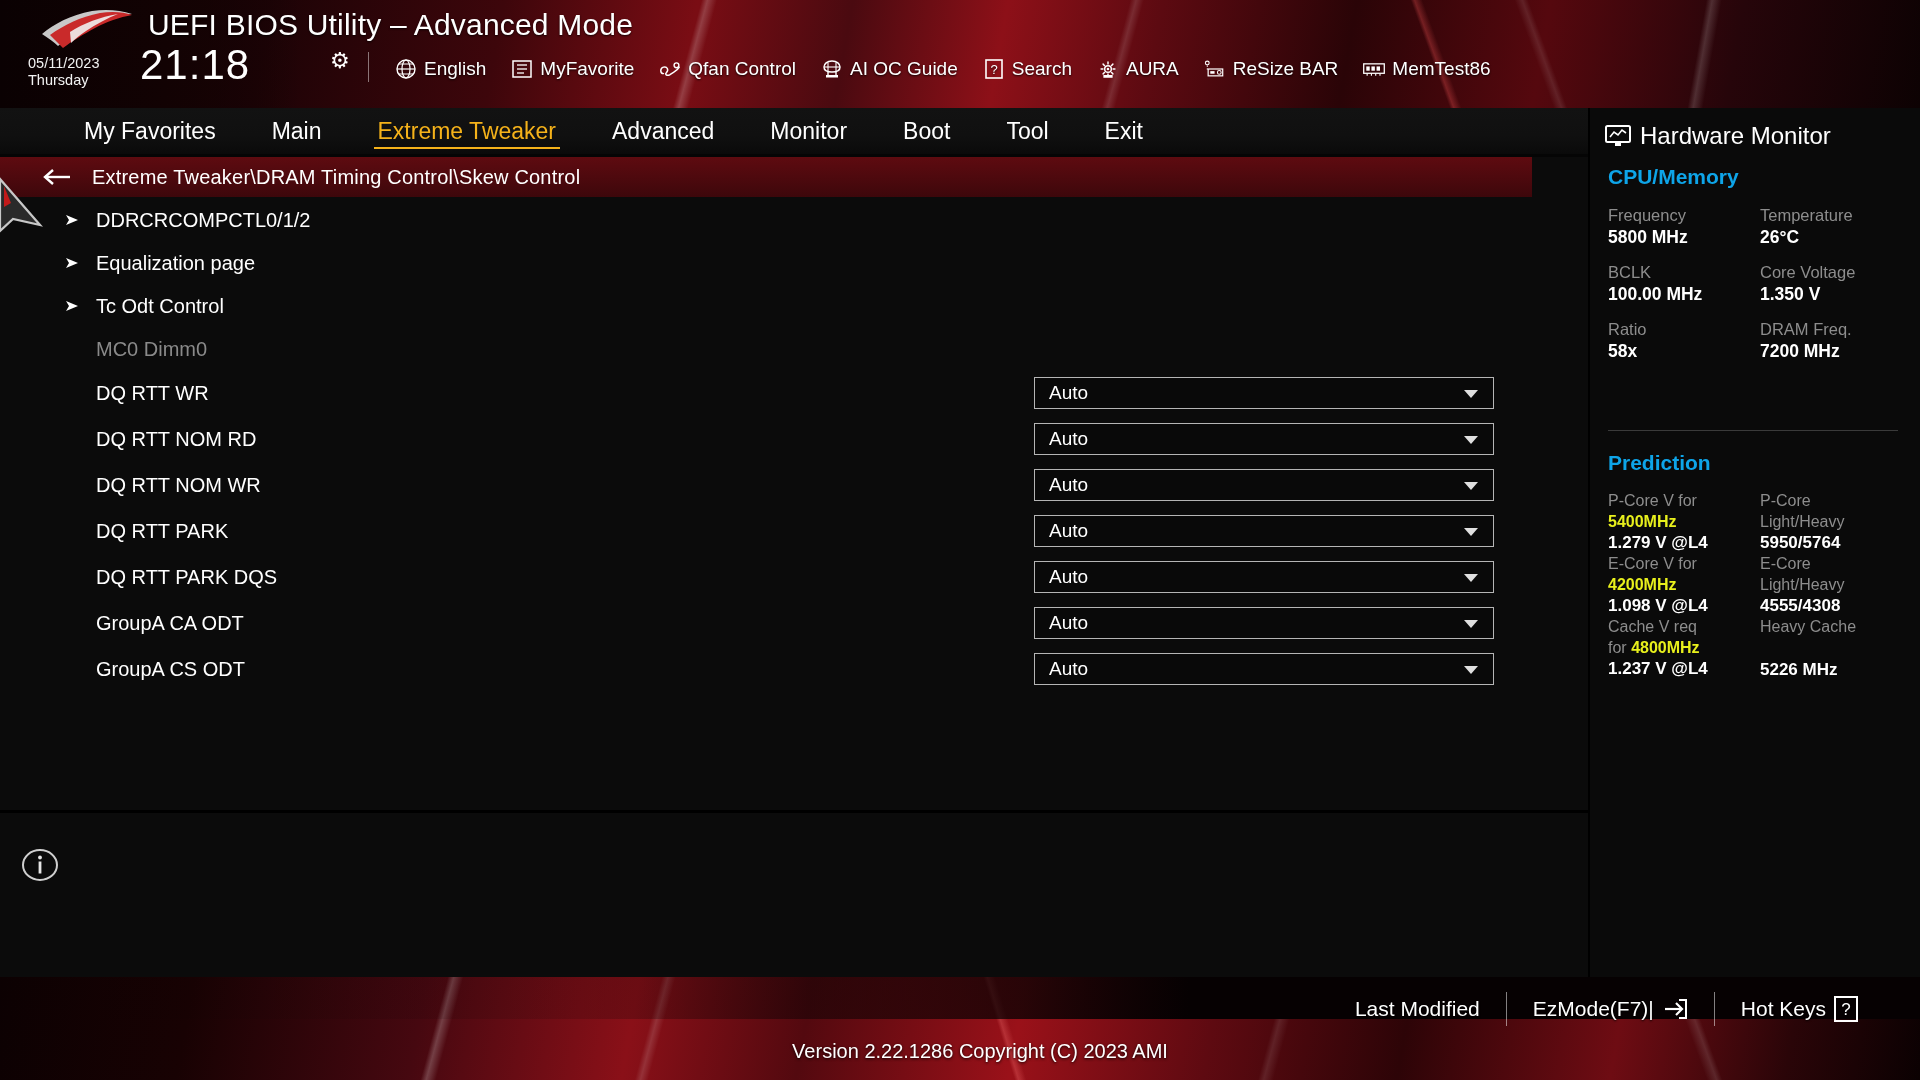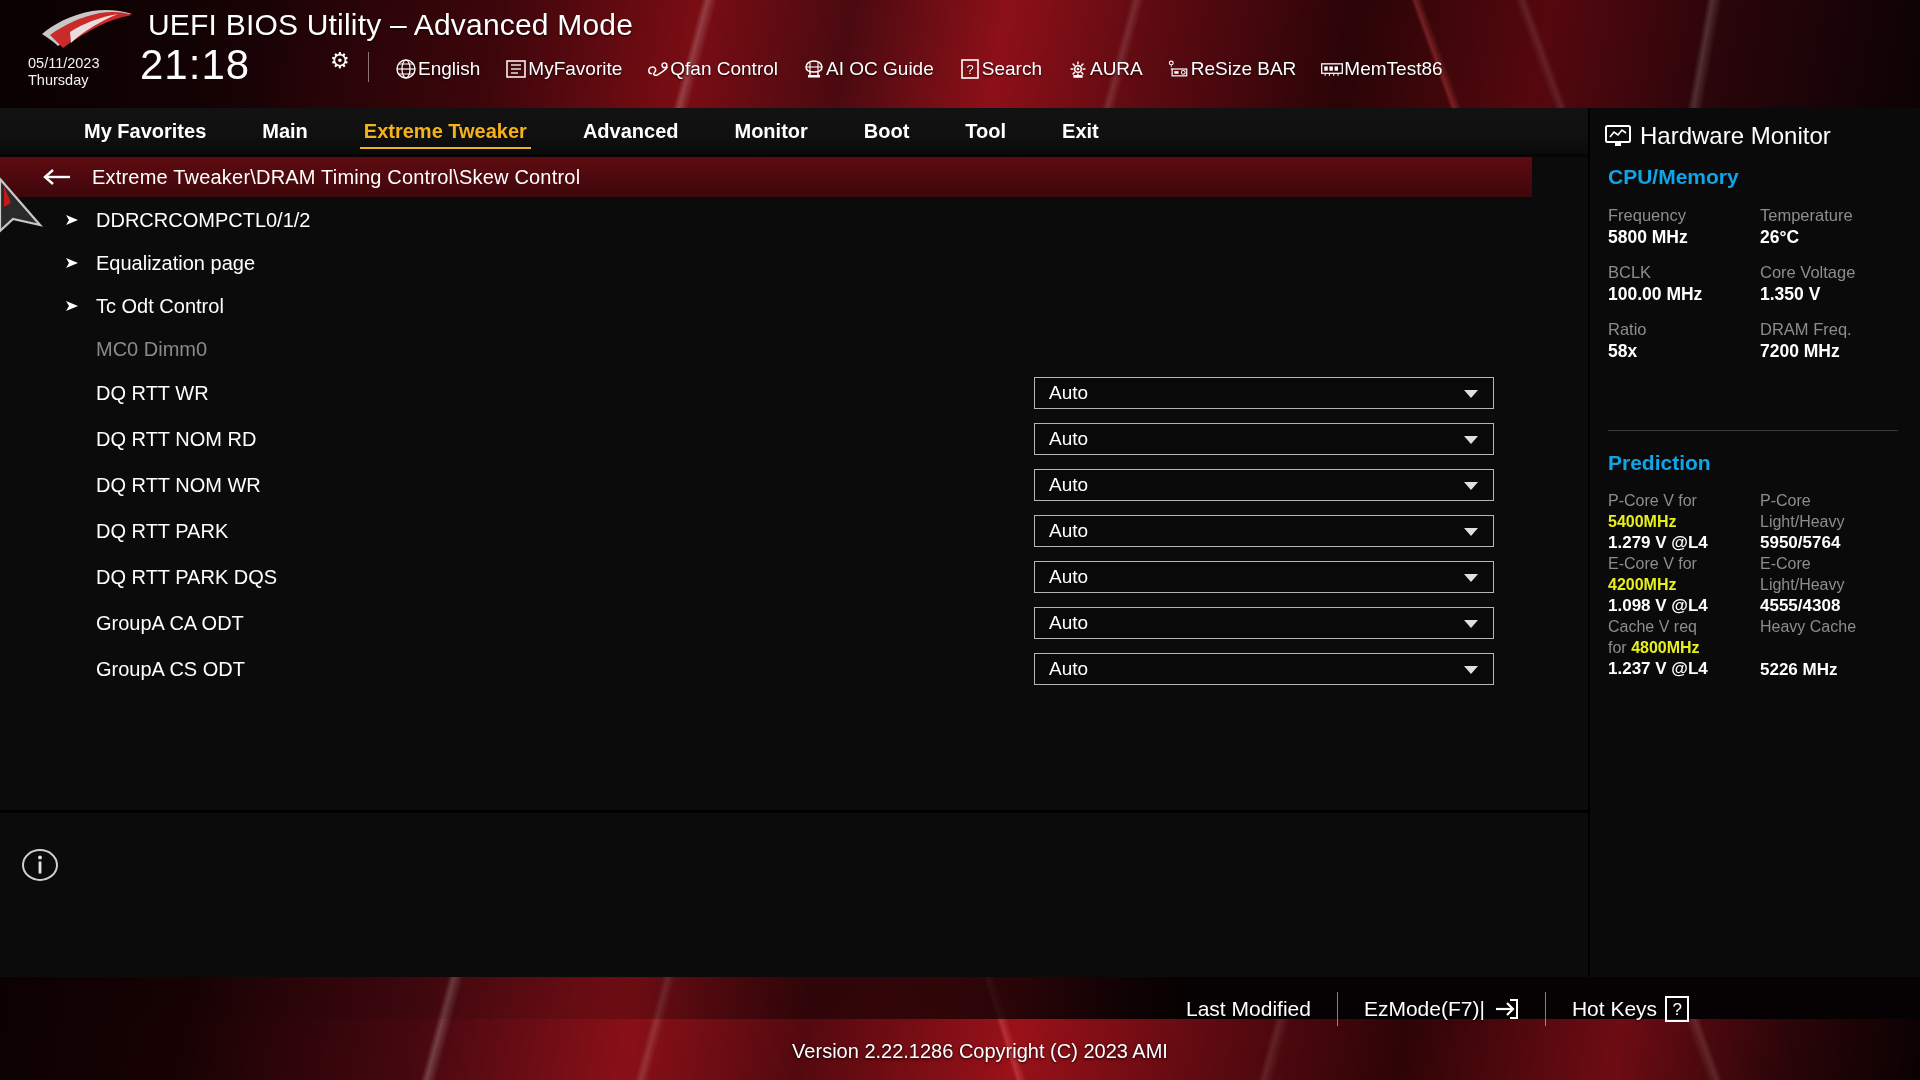--- a/index.html
+++ b/index.html
@@ -35,33 +35,33 @@
   .title{
     position:absolute; left:148px; top:8px; font-size:30px; font-weight:400;
     color:#ffffff; letter-spacing:.2px; text-shadow:0 1px 2px rgba(0,0,0,.8);
   }
   .datebox{ position:absolute; left:28px; top:55px; font-size:14.5px; line-height:17px; color:#f2f2f2; }
   .clock{ position:absolute; left:140px; top:41px; font-size:42px; font-weight:300; color:#fff; letter-spacing:1px;}
   .gear{ position:absolute; left:330px; top:48px; font-size:22px; color:#fff; }
   .vsep{ position:absolute; top:52px; width:1px; height:30px; background:rgba(255,255,255,.45); }
 
   .toolbar{ position:absolute; left:388px; top:58px; display:flex; align-items:center; gap:12px; }
-  .tb-item{ display:flex; align-items:center; font-size:19px; color:#fff;
+  .tb-item{ display:flex; align-items:center; gap:6px; font-size:19px; color:#fff;
             text-shadow:0 1px 2px rgba(0,0,0,.85); white-space:nowrap; cursor:pointer; padding:0 6px;}
   .tb-ico{ display:inline-flex; align-items:center; justify-content:center; width:24px; height:22px; }
   .tb-ico svg{ display:block; }
 
   
   .navbar{
     position:absolute; left:0; top:108px; width:1588px; height:46px;
     background:linear-gradient(180deg,#121212 0%, #101010 60%, #0a0a0a 100%);
     display:flex; align-items:center; padding-left:56px; gap:0;
   }
-  .nav-tab{ font-size:20px; color:#fff; padding:0 28px; cursor:pointer; position:relative;
-            line-height:46px; white-space:nowrap;font-weight:bold; }
+  .nav-tab{ font-size:23px; color:#fff; padding:0 28px; cursor:pointer; position:relative;
+            line-height:46px; white-space:nowrap; }
   .nav-tab.active{ color:#f5b21a; }
   .nav-tab.active:after{
     content:""; position:absolute; left:24px; right:24px; bottom:5px; height:2px; background:#f5b21a;
   }
   .nav-underline{
     position:absolute; left:0; top:154px; width:1588px; height:3px;
     background:#050505;
   }
 
   
@@ -134,21 +134,21 @@
       linear-gradient(105deg, transparent 34%, rgba(255,255,255,.14) 34.3%, transparent 34.7%),
       linear-gradient(73deg, transparent 52%, rgba(255,120,120,.30) 52.2%, transparent 52.6%),
       linear-gradient(105deg, transparent 66%, rgba(255,255,255,.10) 66.3%, transparent 66.8%),
       linear-gradient(250deg, transparent 12%, rgba(255,255,255,.12) 12.3%, transparent 12.8%);
   }
   .footer-top-dark{
     position:absolute; left:0; top:977px; width:1920px; height:42px;
     background:linear-gradient(90deg, rgba(8,1,2,0) 0%, rgba(8,1,2,.15) 30%, #060102 62%, #060102 100%);
   }
   .fbar{ position:absolute; right:0; top:977px; width:760px; height:64px; display:flex;
-         align-items:center; justify-content:flex-start; gap:0; padding-right:36px; }
+         align-items:center; justify-content:flex-end; gap:0; padding-right:36px; }
   .fb-item{ font-size:21px; color:#fff; white-space:nowrap; display:flex; align-items:center; gap:8px;
             padding:0 26px; cursor:pointer; text-shadow:0 1px 2px rgba(0,0,0,.9); }
   .fb-sep{ width:1px; height:34px; background:rgba(255,255,255,.5); }
   .version{ position:absolute; left:0; top:1040px; width:1920px; text-align:center;
             font-size:20px; color:#ffffff; text-shadow:0 1px 3px rgba(0,0,0,.9);padding-left:40px; }
   .qbox{ display:inline-flex; align-items:center; justify-content:center; width:24px; height:26px;
          border:2px solid #fff; font-size:17px; line-height:1; }
 </style>
 </head>
 <body>

